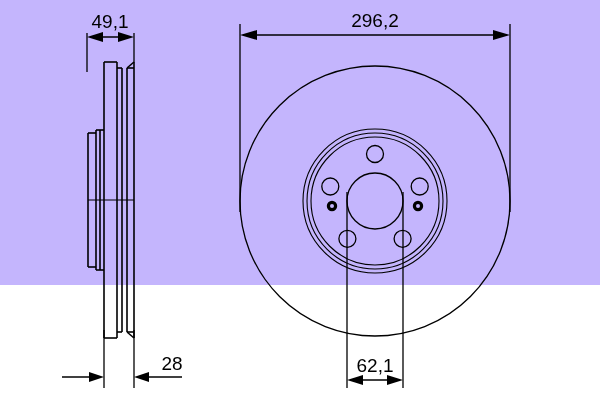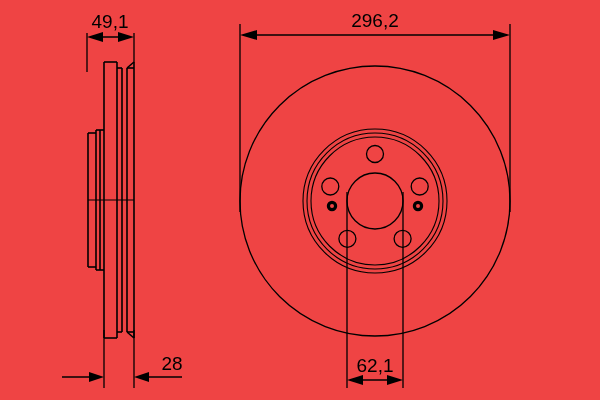--- a/index.html
+++ b/index.html
@@ -9,22 +9,22 @@
   }
   body {
     width: 600px;
     height: 400px;
     font-family: "Liberation Sans", sans-serif;
     overflow: hidden;
   }
   #drawing-root {
     position: relative;
     width: 600px;
-    height: 400px;
-    background: #ef4444;
+    height: 285px;
+    background: #c4b5fd;
   }
   svg#technical-drawing {
     display: block;
     width: 600px;
     height: 400px;
   }
   .dim-text {
     font-family: "Liberation Sans", sans-serif;
     font-size: 19px;
     fill: #000000;

